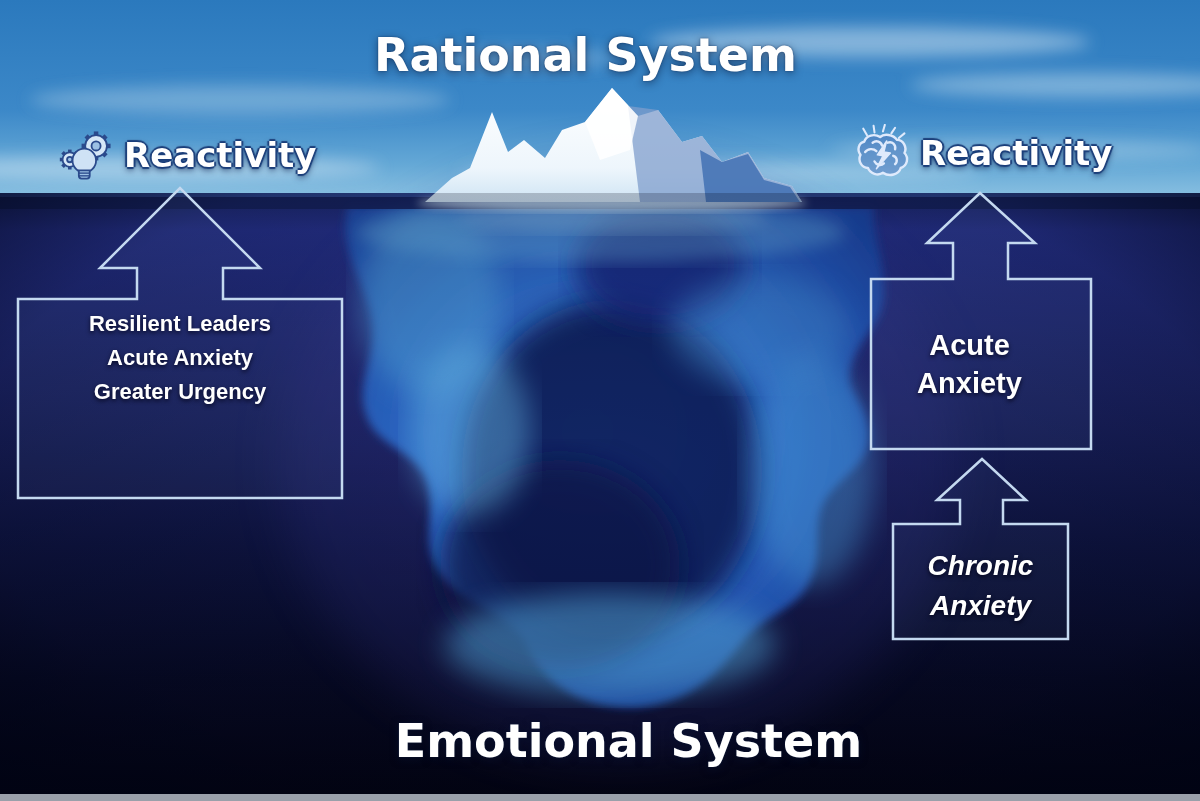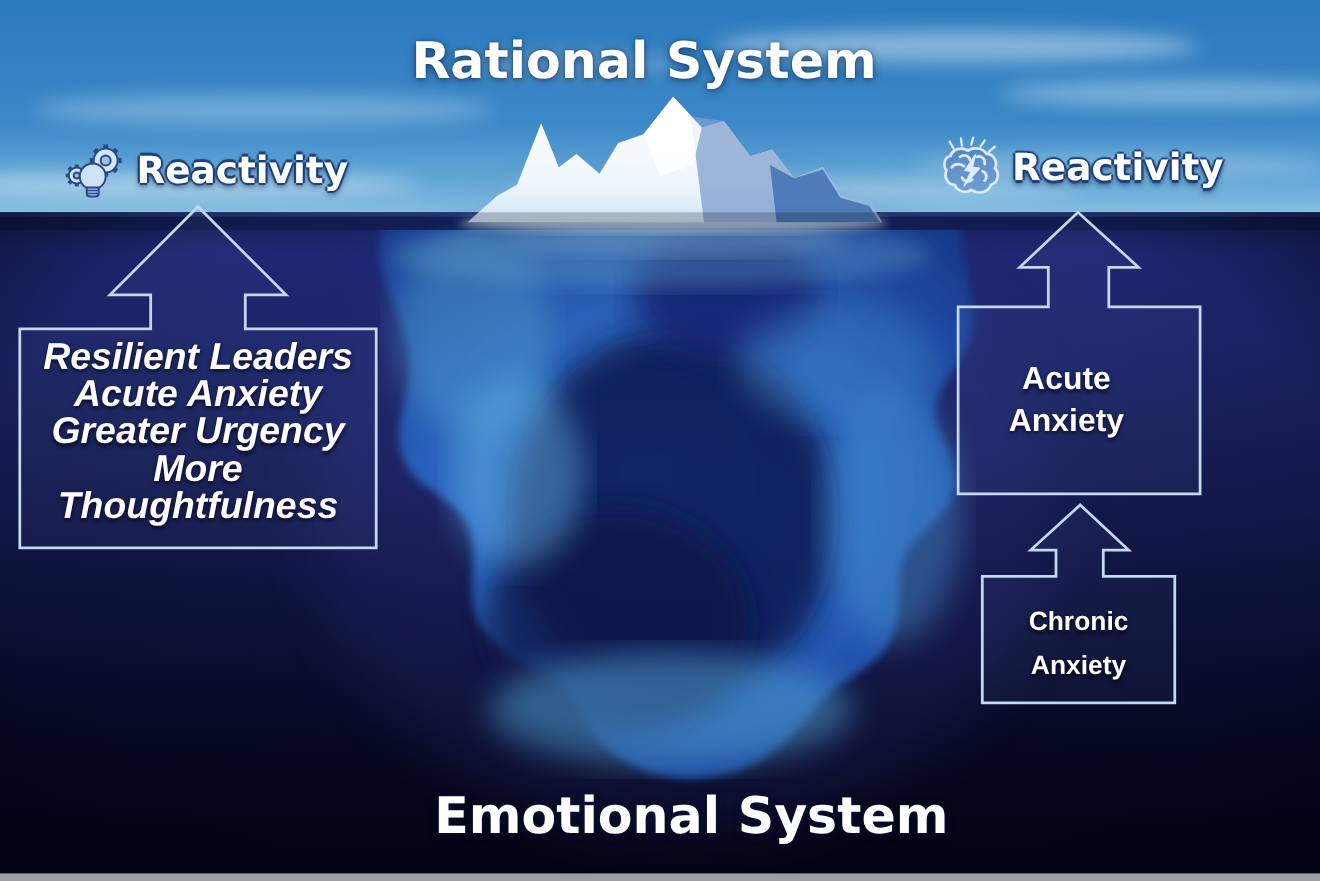--- a/index.html
+++ b/index.html
@@ -22,23 +22,23 @@
     font-family:"DejaVu Sans",sans-serif;font-weight:bold;font-size:34px;color:#fff;
     text-shadow:-2px 0 1px #1c3f7a,2px 0 1px #1c3f7a,0 -2px 1px #1c3f7a,0 2px 1px #1c3f7a,0 3px 6px rgba(10,25,70,.7);
   }
   #innovation-label{left:58px;top:126px;}
   #reactivity-label{left:852px;top:124px;}
   .side-label svg{flex:0 0 auto;}
   .box-text{
     position:absolute;text-align:center;color:#ffffff;font-weight:bold;
     text-shadow:0 2px 4px rgba(0,0,20,.8);
   }
-  #resilient-text{left:20px;top:307px;width:320px;font-size:34px;line-height:34px;font-style:italic;}
+  #resilient-text{left:20px;top:307px;width:320px;font-size:22px;line-height:34px;}
   #acute-text{left:871px;top:326px;width:197px;font-size:29px;line-height:38px;}
-  #chronic-text{left:893px;top:546px;width:175px;font-size:24px;line-height:40px;}
+  #chronic-text{left:893px;top:546px;width:175px;font-size:28px;line-height:40px;font-style:italic;}
 </style>
 </head>
 <body>
 
 <div id="stage">
 
   <svg id="bg-svg" width="1200" height="801" viewBox="0 0 1200 801">
     <defs>
       <linearGradient id="skyGrad" x1="0" y1="0" x2="0" y2="1">
         <stop offset="0%" stop-color="#2b79bd"></stop>
@@ -242,21 +242,20 @@
         <path fill="#dfeafc" stroke-width="1.5" d="M37,18 L27,33 L33,34 L26,48 L41,31 L34,30 Z"></path>
       </g>
     </svg>
     <span>Reactivity</span>
   </div>
 
   <div id="resilient-text" class="box-text">
     <div>Resilient Leaders</div>
     <div>Acute Anxiety</div>
     <div>Greater Urgency</div>
-    <div>More Thoughtfulness</div>
   </div>
 
   <div id="acute-text" class="box-text">
     <div>Acute</div>
     <div>Anxiety</div>
   </div>
 
   <div id="chronic-text" class="box-text">
     <div>Chronic</div>
     <div>Anxiety</div>

